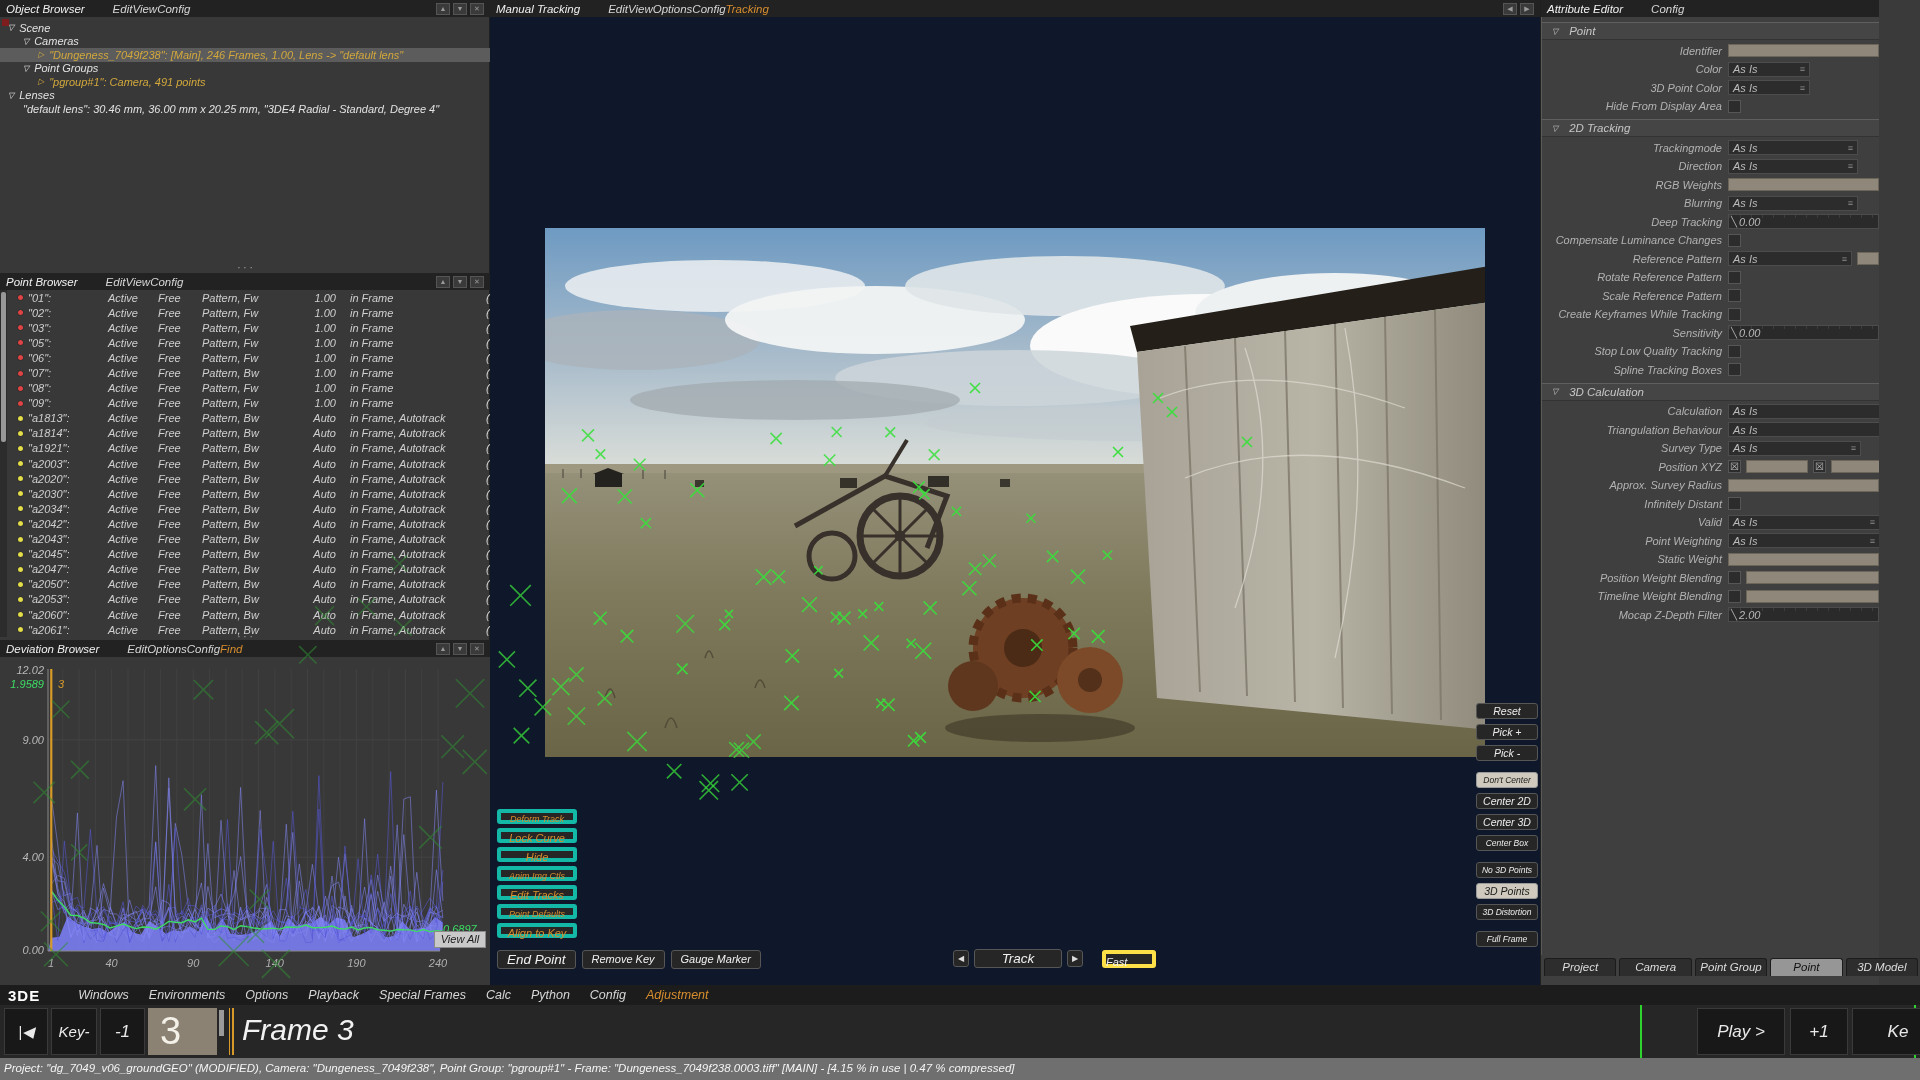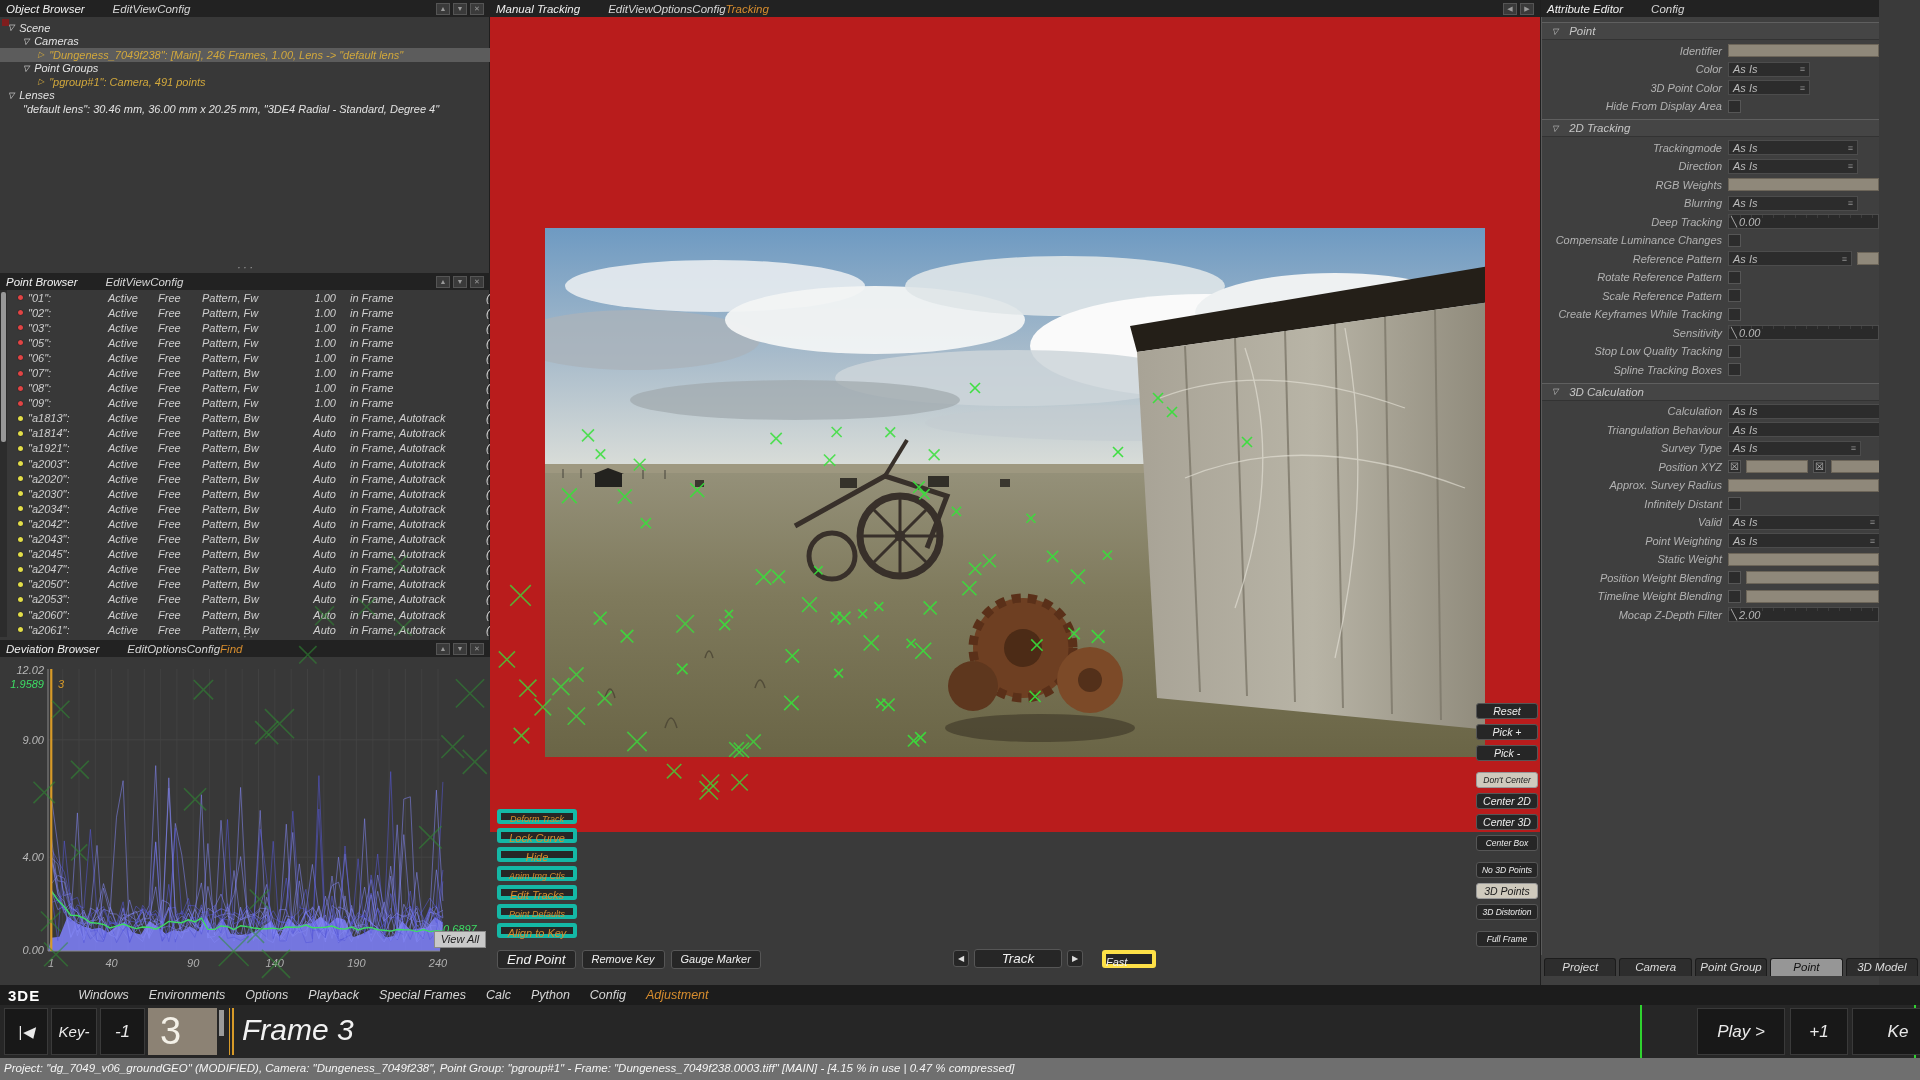--- a/index.html
+++ b/index.html
@@ -33,21 +33,21 @@
 .pdot.red{background:#e04545;box-shadow:0 0 1px #000;}
 .pdot.yellow{background:#e3de4a;box-shadow:0 0 1px #000;}
 .pc.num{text-align:right;padding-right:2px;}
 .pc.frames{padding-left:12px;}
 .pc.calc{text-align:right;padding-right:14px;}
 
 #deviation-browser{position:absolute;left:0;top:640px;width:490px;height:345px;}
 #dev-body{position:absolute;left:0;top:17px;width:490px;height:328px;background:#383838;}
 #view-all{position:absolute;left:434px;top:291px;width:52px;height:17px;background:#c9c9c9;border:1px solid #8a8a8a;color:#1c1c1c;font-size:11px;text-align:center;line-height:15px;}
 
-#viewport{position:absolute;left:490px;top:0;width:1050px;height:832px;background:#b91c1c;}
+#viewport{position:absolute;left:490px;top:0;width:1050px;height:985px;background:#0f172a;}
 #vp-res{position:absolute;left:55px;top:207px;width:940px;text-align:right;font-size:11px;color:#ededed;}
 #photo{position:absolute;left:55px;top:228px;width:940px;height:529px;}
 #vp-leftbtns{position:absolute;left:7px;top:809px;}
 .obtn{display:block;width:80px;height:15px;margin-bottom:4px;background:#262626;border:4px solid #14b8a6;border-radius:3px;color:#d78d2e;font-size:11px;line-height:12px;text-align:center;}
 .obtn.small{font-size:9px;line-height:13px;}
 #vp-botbtns{position:absolute;left:7px;top:950px;display:flex;gap:6px;align-items:center;}
 .wbtn2{height:19px;padding:0 9px;background:#262626;border:1px solid #565656;border-radius:3px;color:#f0f0f0;font-size:11px;line-height:17px;}
 .wbtn2.big{font-size:13.5px;}
 #vp-track{position:absolute;left:463px;top:949px;display:flex;gap:5px;align-items:center;}
 .tsq{width:16px;height:17px;background:#262626;border:1px solid #565656;border-radius:3px;color:#ddd;font-size:8px;line-height:15px;text-align:center;font-style:normal;}

